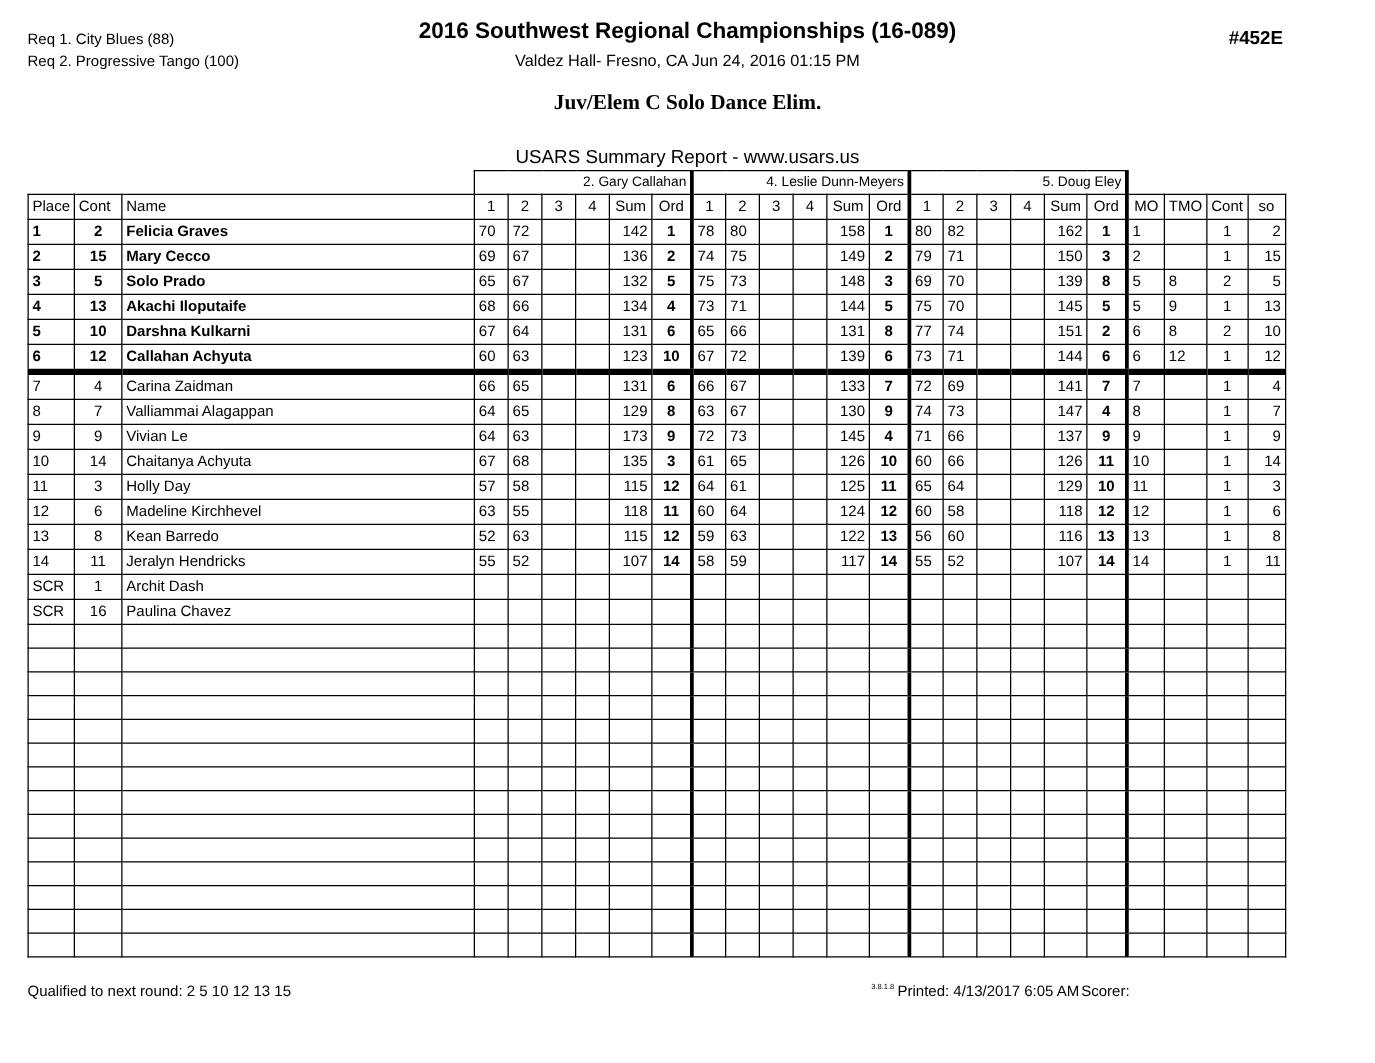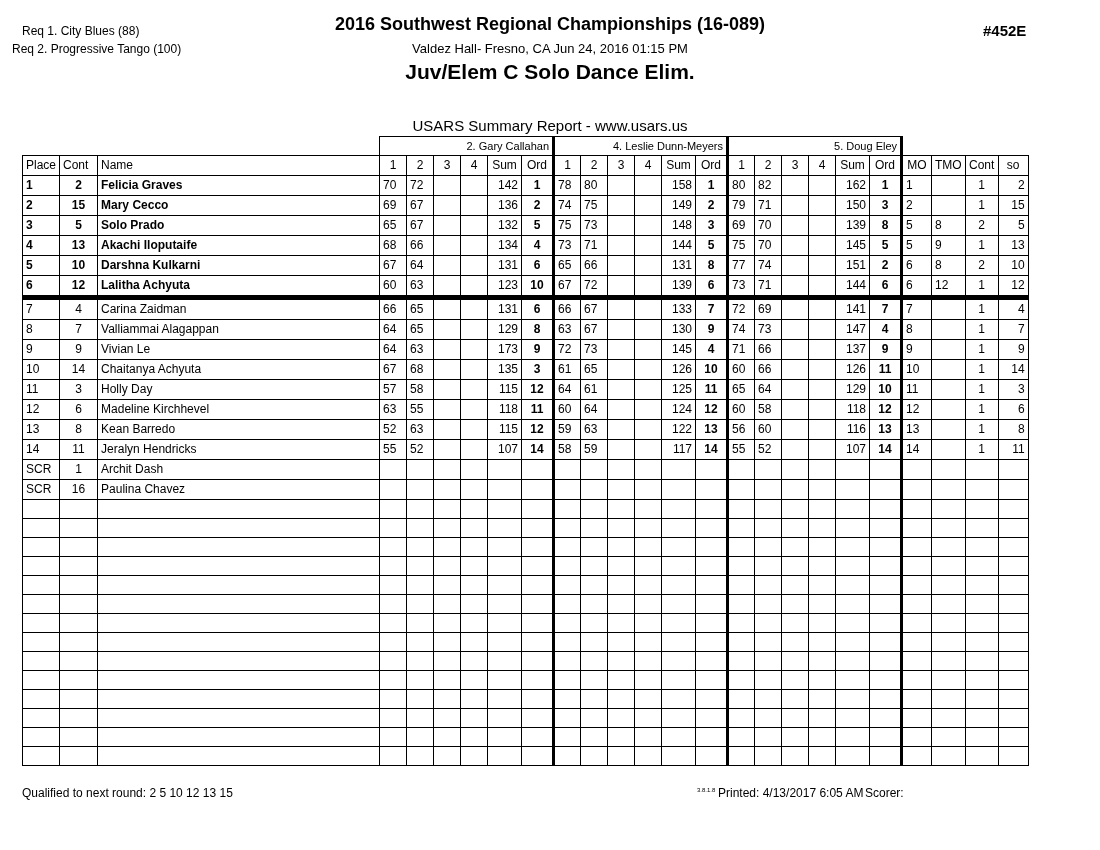--- a/index.html
+++ b/index.html
@@ -5,24 +5,24 @@
   * { box-sizing: border-box; }
   html, body { margin: 0; padding: 0; }
   body {
     width: 1100px; height: 850px; background: #fff; color: #000;
     font-family: "Liberation Sans", sans-serif; position: relative; overflow: hidden;
   }
   .abs { position: absolute; }
   .center { left: 0; width: 1100px; text-align: center; }
 
   #req1 { left: 22px; top: 24px;  font-size: 12px; }
-  #req2 { left: 12px; top: 42px;  font-size: 12px; }
+  #req2 { left: 22px; top: 42px;  font-size: 12px; }
   #title  { top: 14px; font-size: 18px; font-weight: bold; }
   #venue  { top: 41px; font-size: 13px; }
-  #event  { top: 60px; font-size: 21px; font-weight: bold; }
+  #event  { top: 72px; font-size: 17px; font-weight: bold; font-family: Liberation Serif, serif; }
   #report { top: 85px; font-size: 15px; margin-top: 32px; }
   #docnum { left: 983px; top: 22px; font-size: 15px; font-weight: bold; }
 
   #tablewrap { position: absolute; left: 22px; top: 136px; }
   table { border-collapse: collapse; table-layout: fixed; }
   td {
     border: 1px solid #000; height: 19px; line-height: 19px;
     font-size: 12px; padding: 0 3px; overflow: hidden; white-space: nowrap;
   }
   td.nob { border: none; }
@@ -250,21 +250,21 @@
           <td class="ar">151</td>
           <td class="c b grp">2</td>
           <td class="al">6</td>
           <td class="al">8</td>
           <td class="c">2</td>
           <td class="ar">10</td>
         </tr>
         <tr class="cut">
           <td class="al b">6</td>
           <td class="c b">12</td>
-          <td class="al b">Lalitha Achyuta</td>
+          <td class="al b">Callahan Achyuta</td>
           <td class="al">60</td>
           <td class="al">63</td>
           <td class="al"></td>
           <td class="al"></td>
           <td class="ar">123</td>
           <td class="c b grp">10</td>
           <td class="al">67</td>
           <td class="al">72</td>
           <td class="al"></td>
           <td class="al"></td>

